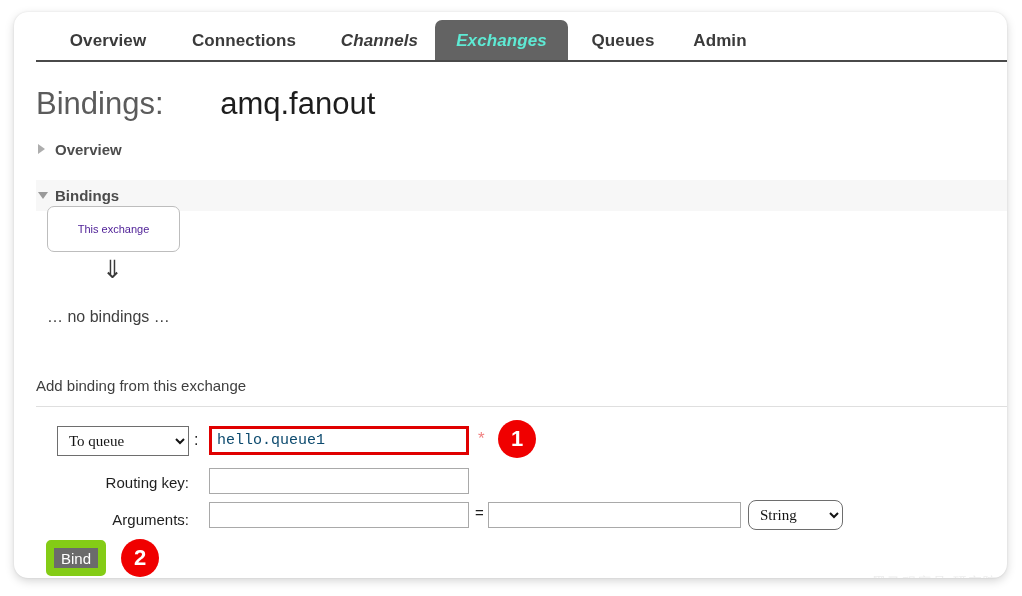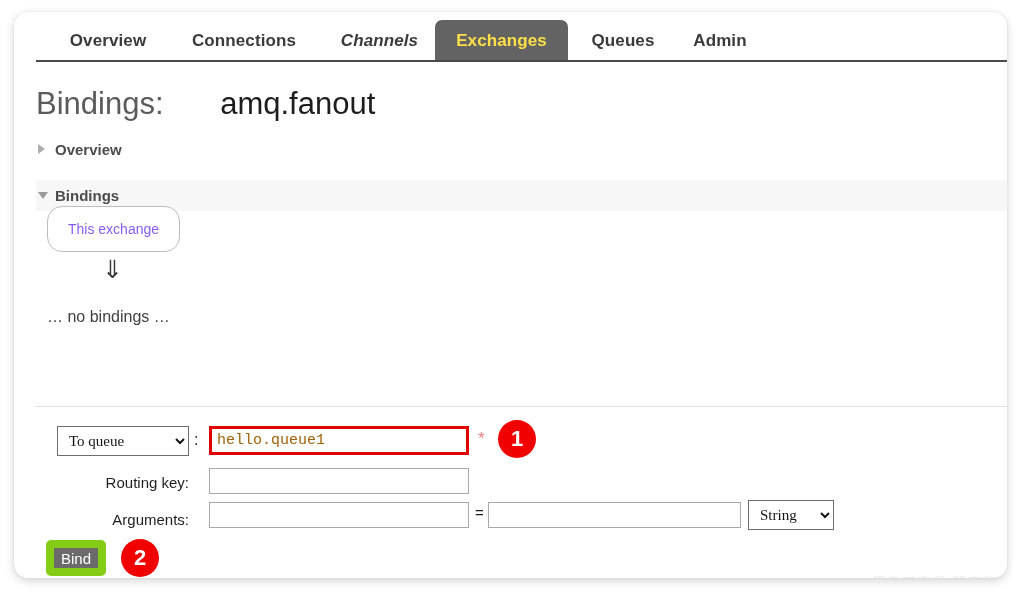--- a/index.html
+++ b/index.html
@@ -47,21 +47,22 @@
     font-size: 17px;
     font-weight: bold;
     color: #3b3b3b;
     letter-spacing: 0.1px;
     cursor: pointer;
     border-radius: 7px 7px 0 0;
     white-space: nowrap;
   }
   .tab.active {
     background: #636363;
-    color: #fde047;
+    color: #5eead4;
+    font-style: italic;
   }
   #tab-rule {
     position: absolute;
     left: 22px;
     top: 48px;
     width: 971px;
     height: 2px;
     background: #4a4a4a;
   }
 
@@ -125,27 +126,27 @@
   }
 
   
   #exchange-node {
     position: absolute;
     left: 33px;
     top: 194px;
     width: 131px;
     height: 44px;
     border: 1px solid #bdbdbd;
-    border-radius: 15px;
+    border-radius: 7px;
     background: #ffffff;
     display: flex;
     align-items: center;
     justify-content: center;
-    font-size: 14px;
-    color: #8b5cf6;
+    font-size: 11px;
+    color: #4c1d95;
   }
   #down-arrow {
     position: absolute;
     left: 33px;
     top: 243px;
     width: 131px;
     text-align: center;
     font-size: 25px;
     line-height: 28px;
     color: #3a3a3a;
@@ -183,21 +184,21 @@
     text-align: right;
     white-space: nowrap;
   }
   .txt-input {
     position: absolute;
     box-sizing: border-box;
     border: 1px solid #a9a9a9;
     background: #ffffff;
     font-family: "Liberation Mono", monospace;
     font-size: 14px;
-    color: #a16207;
+    color: #0c4a6e;
     padding: 0 5px;
     height: 26px;
     outline: none;
   }
   .sel {
     position: absolute;
     box-sizing: border-box;
     border: 1px solid #6e6e6e;
     background: #ffffff;
     font-family: Liberation Serif, serif;
@@ -225,21 +226,21 @@
 
   
   #routing-label { left: 60px;  top: 462px; width: 115px; }
   #routing-input { left: 195px; top: 456px; width: 260px; }
 
   
   #args-label  { left: 60px;  top: 499px; width: 115px; }
   #args-key    { left: 195px; top: 490px; width: 260px; }
   #args-eq     { position: absolute; left: 461px; top: 492px; font-size: 15px; color: #1f1f1f; }
   #args-val    { left: 474px; top: 490px; width: 253px; }
-  #args-type   { left: 734px; top: 488px; width: 86px; }
+  #args-type   { left: 734px; top: 488px; width: 95px; border-radius: 8px; }
 
   
   #bind-button {
     position: absolute;
     left: 32px;
     top: 528px;
     width: 60px;
     height: 36px;
     box-sizing: border-box;
     background: #6b6b6b;
@@ -325,20 +326,21 @@
     <span class="tri down"></span>
     <span>Bindings</span>
   </div>
 
   <div id="exchange-node">
     <span>This exchange</span>
   </div>
   <div id="down-arrow">⇓</div>
   <div id="no-bindings">… no bindings …</div>
 
+  <div id="add-binding-label">Add binding from this exchange</div>
   <div id="form-rule"></div>
 
   <select class="sel" id="dest-select"><option>To queue</option><option>To exchange</option></select>
   <span id="dest-colon">:</span>
   <input class="txt-input" id="dest-input" type="text" value="hello.queue1" placeholder="" style="">
   <span id="req-star">*</span>
 
   <div class="fld-label" id="routing-label">Routing key:</div>
   <input class="txt-input" id="routing-input" type="text" value="" placeholder="" style="">
 

